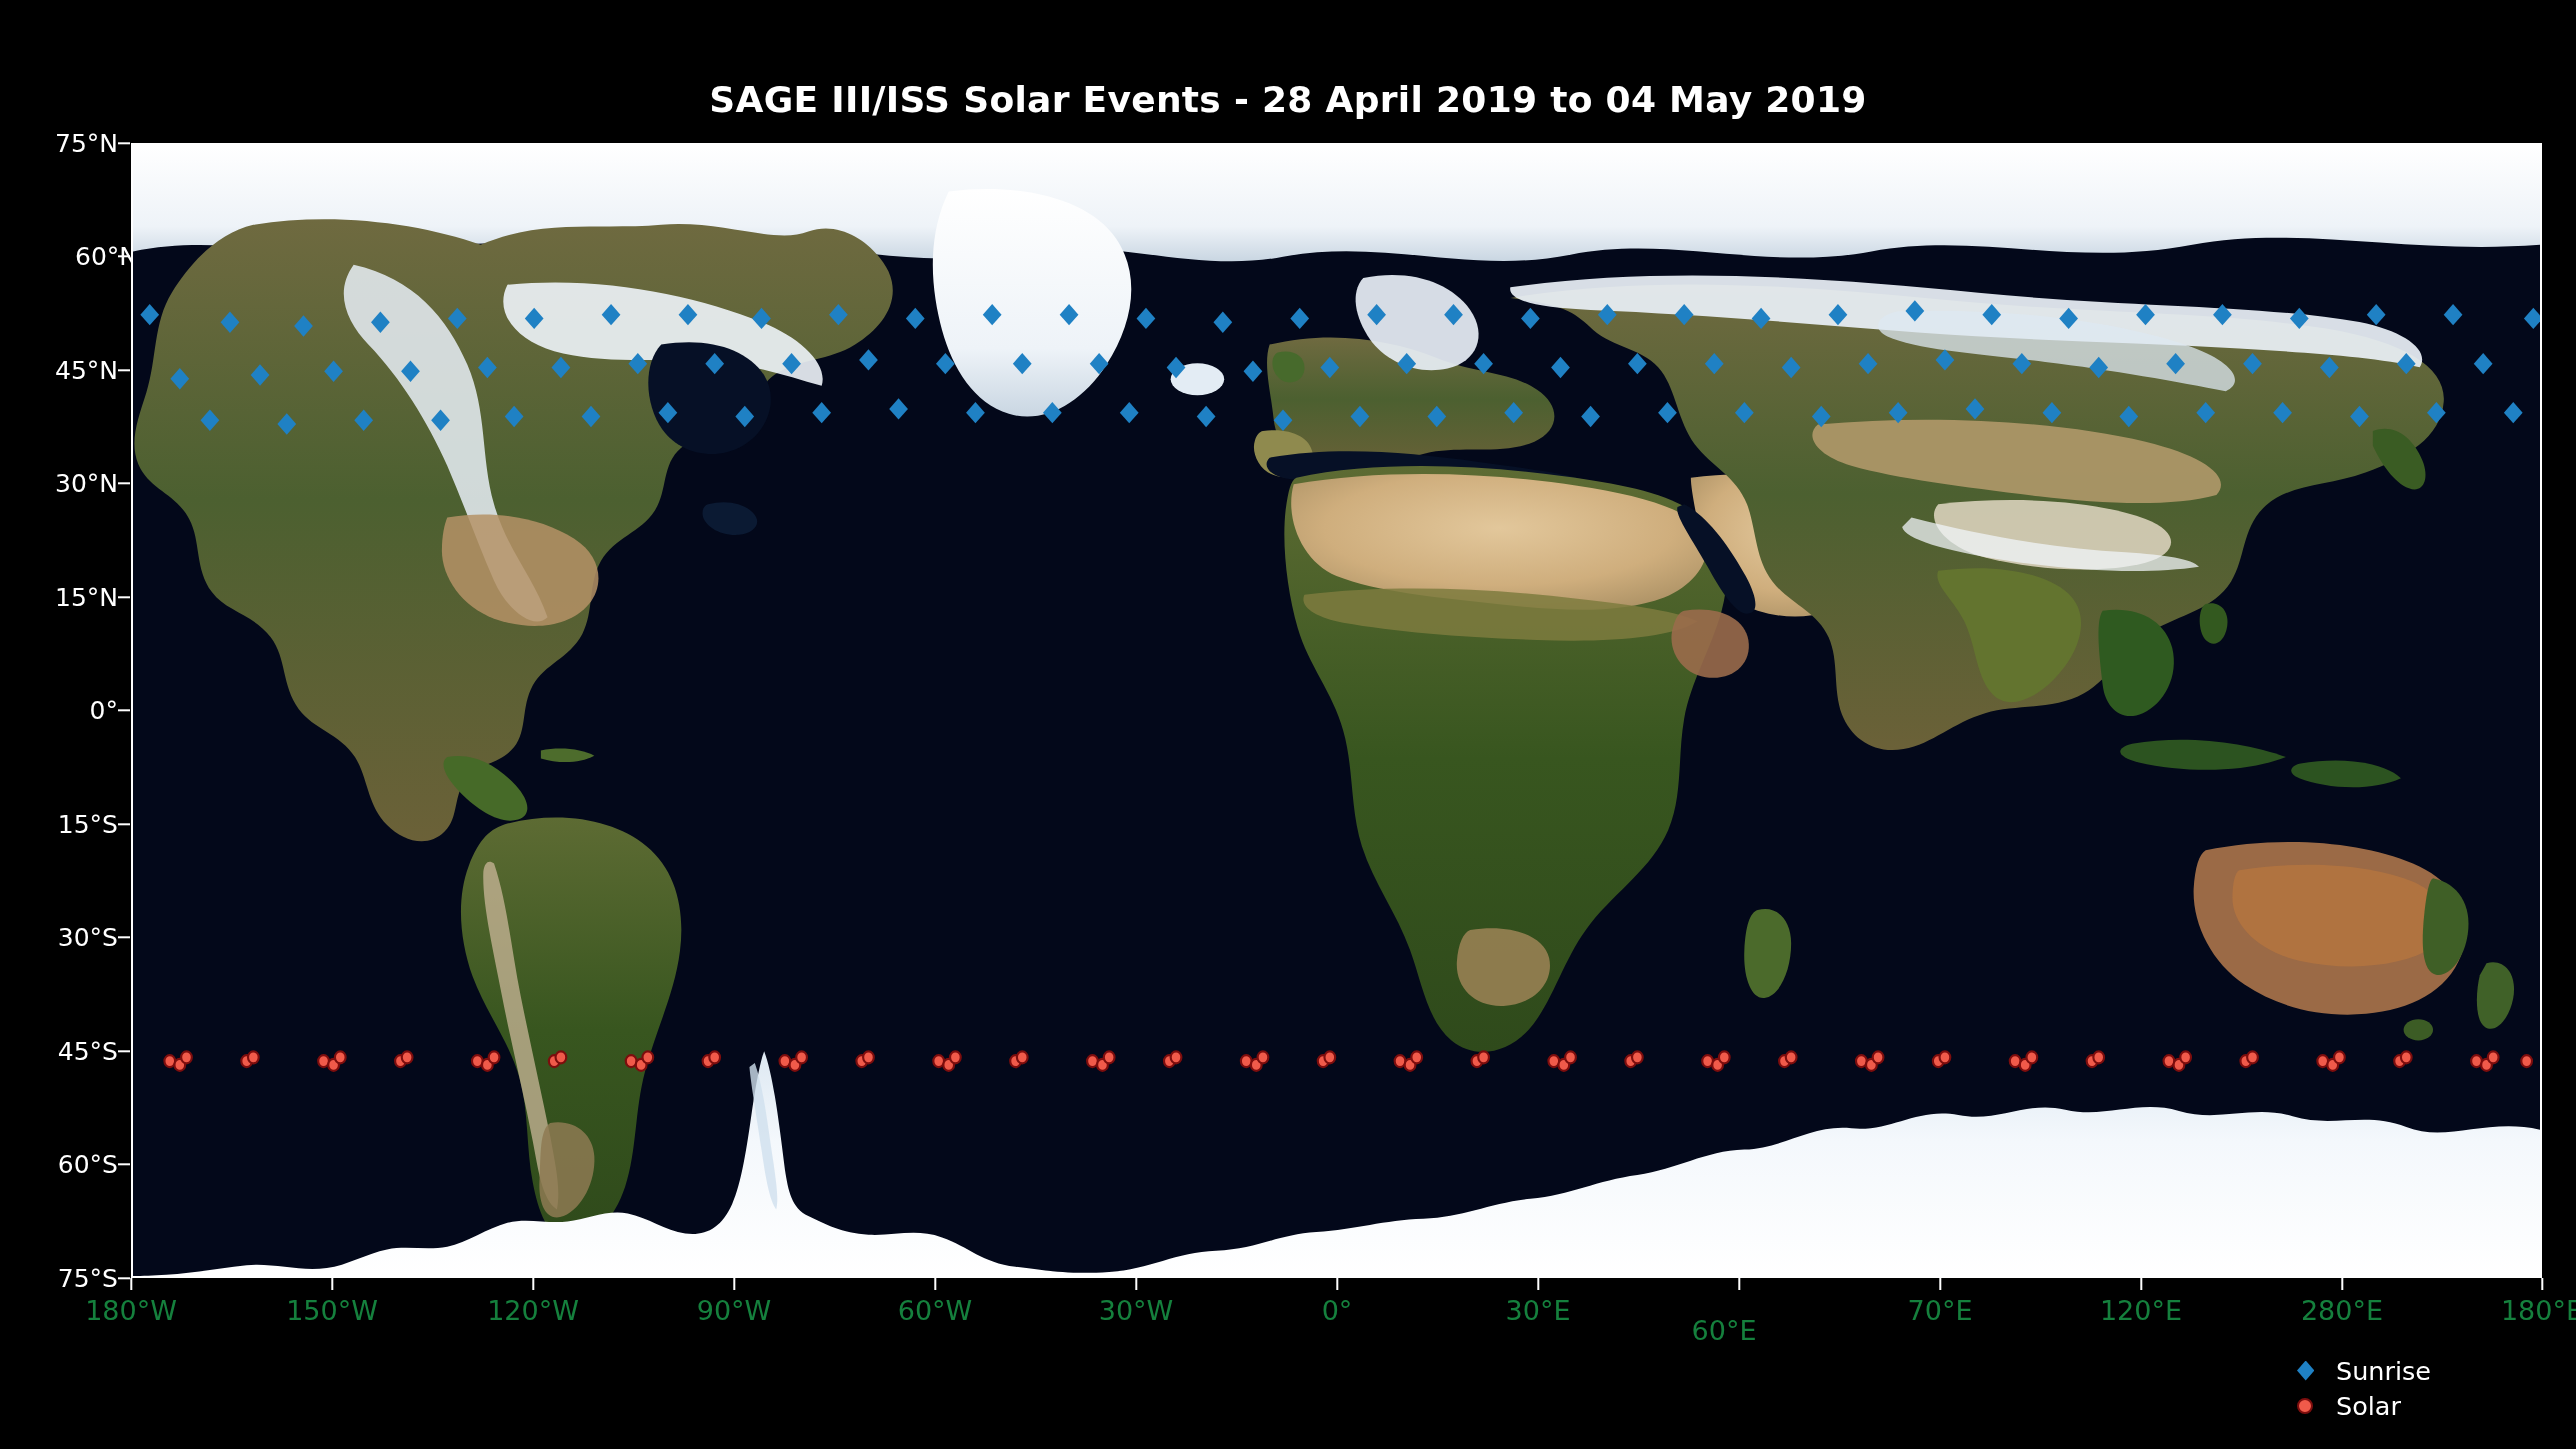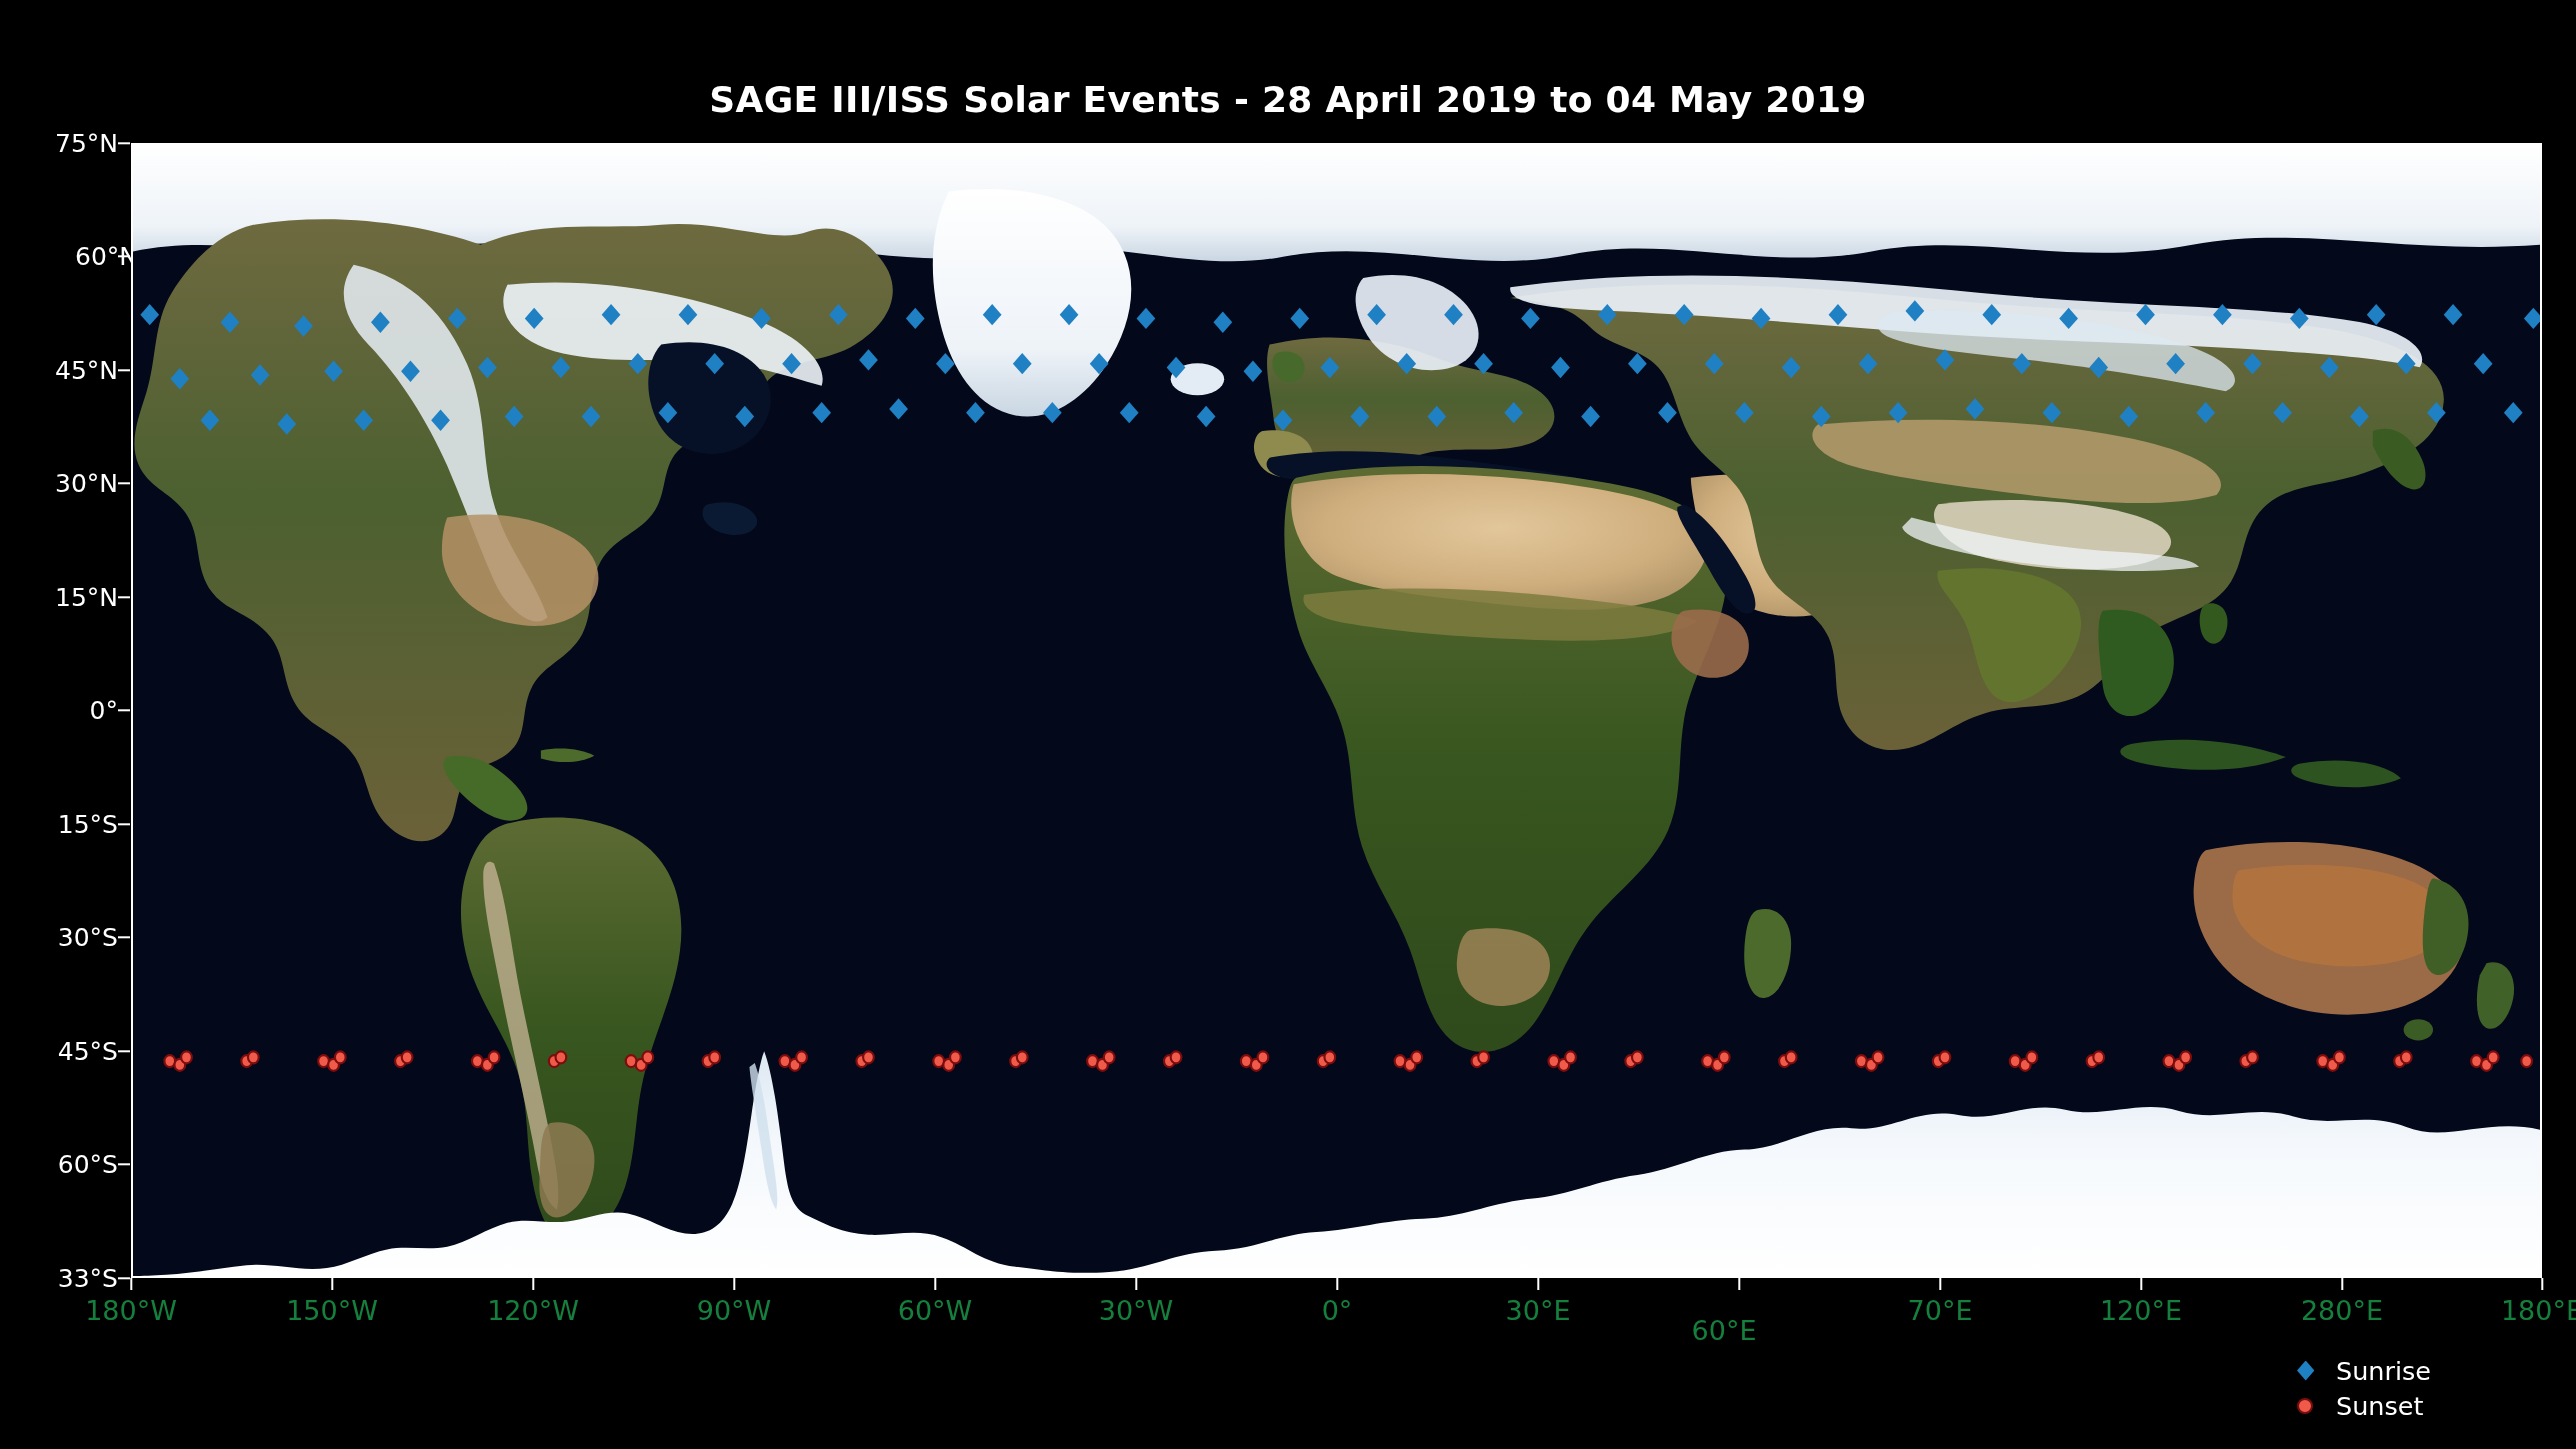--- a/index.html
+++ b/index.html
@@ -62,21 +62,21 @@
       <div class="ytick-wrap" style="top: 710px;">0°</div>
       <div class="ytickmark" style="top: 710px;"></div>
       <div class="ytick-wrap" style="top: 824px;">15°S</div>
       <div class="ytickmark" style="top: 824px;"></div>
       <div class="ytick-wrap" style="top: 937px;">30°S</div>
       <div class="ytickmark" style="top: 937px;"></div>
       <div class="ytick-wrap" style="top: 1051px;">45°S</div>
       <div class="ytickmark" style="top: 1051px;"></div>
       <div class="ytick-wrap" style="top: 1164px;">60°S</div>
       <div class="ytickmark" style="top: 1164px;"></div>
-      <div class="ytick-wrap" style="top: 1278px;">33°S</div>
+      <div class="ytick-wrap" style="top: 1278px;">75°S</div>
       <div class="ytickmark" style="top: 1278px;"></div>
     </div>
   <div id="axis-x">
       <div class="xtick-wrap" style="left: 131px;">180°W</div>
       <div class="xtickmark" style="left: 131px;"></div>
       <div class="xtick-wrap" style="left: 332px;">150°W</div>
       <div class="xtickmark" style="left: 332px;"></div>
       <div class="xtick-wrap" style="left: 533px;">120°W</div>
       <div class="xtickmark" style="left: 533px;"></div>
       <div class="xtick-wrap" style="left: 734px;">90°W</div>
@@ -508,17 +508,17 @@
       </svg>
   </div>
 
   <div id="legend">
       <div class="legend-row" style="top: 0px;">
         <div class="sw sw-diamond" style="background: rgb(31, 129, 196);"></div>
         <span class="lbl">Sunrise</span>
       </div>
       <div class="legend-row" style="top: 35px;">
         <div class="sw sw-circle" style="background: rgb(240, 90, 74); border-color: rgb(125, 13, 13);"></div>
-        <span class="lbl">Sunset</span>
+        <span class="lbl">Solar</span>
       </div>
     </div>
 </div>
 
 
 </body></html>

